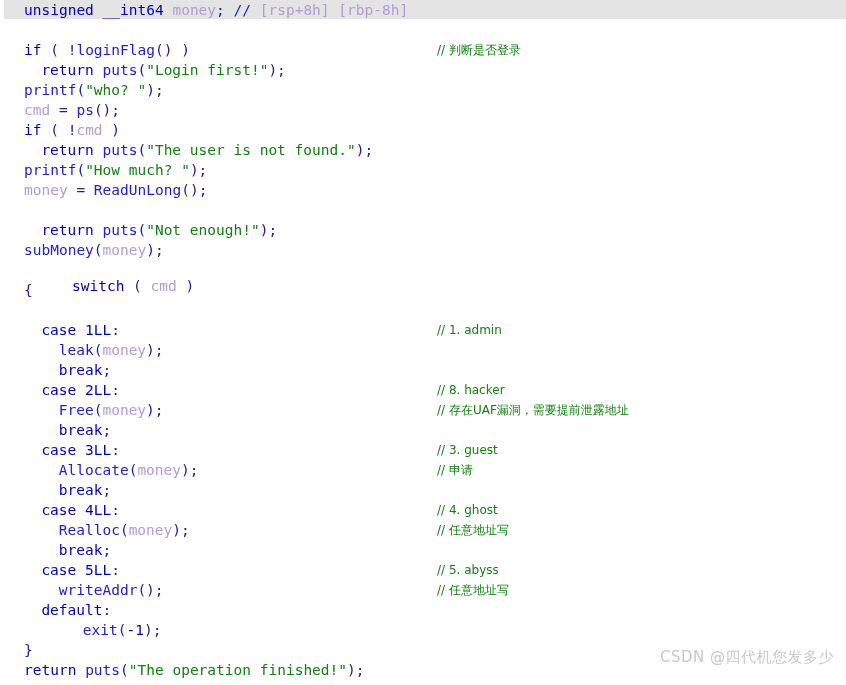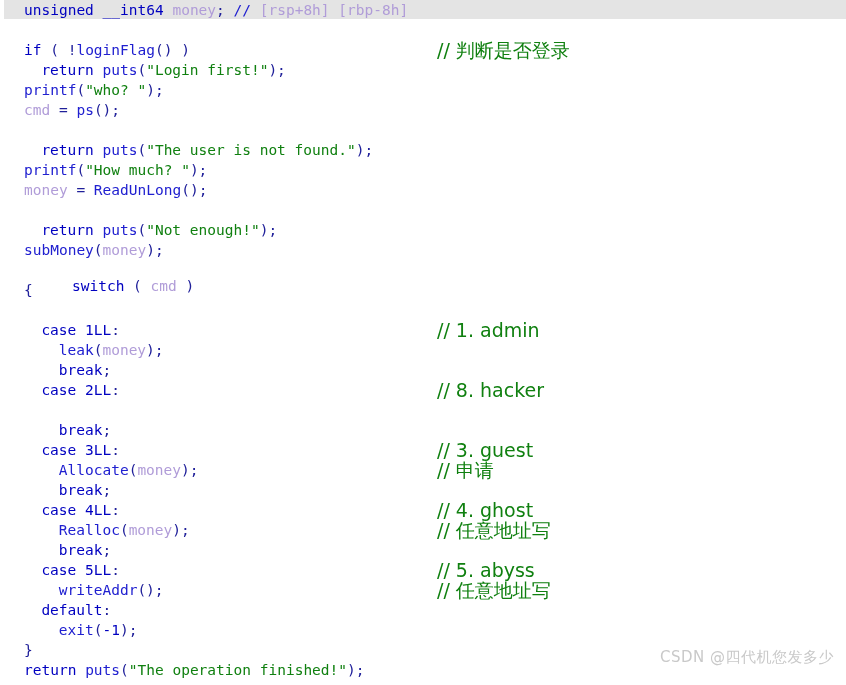--- a/index.html
+++ b/index.html
@@ -69,21 +69,21 @@
     left: 24px;
     top: 0;
     white-space: pre;
   }
 
   .code-comment {
     position: absolute;
     left: 437px;
     top: 0;
     white-space: pre;
-    font-size: 19px;
+    font-size: 12px;
   }
 
   
   .t-kw        { color: #0000c0; }  
   .t-type      { color: #0000c0; }  
   .t-fn        { color: #2020d0; }  
   .t-lvar      { color: #b09cd8; }  
   .t-gvar      { color: #0000c0; }  
   .t-str       { color: #108010; }  
   .t-num       { color: #0000c0; }  
@@ -114,41 +114,43 @@
 <div id="pseudocode-view">
   <div id="current-line-highlight"></div>
   <div id="left-gutter"></div>
   <div id="code-layer">
       <div class="code-line" style="top: 0px;"><span class="code-main" style="left: 24px;"><span class="t-type">unsigned</span><span class="t-plain"> </span><span class="t-type">__int64</span><span class="t-plain"> </span><span class="t-lvar">money</span><span class="t-punct">;</span><span class="t-plain"> </span><span class="t-cmt-slash">//</span><span class="t-cmt-var"> [rsp+8h] [rbp-8h]</span></span></div>
       <div class="code-line" style="top: 20px;"></div>
       <div class="code-line" style="top: 40px;"><span class="code-main" style="left: 24px;"><span class="t-kw">if</span><span class="t-punct"> ( </span><span class="t-punct">!</span><span class="t-fn">loginFlag</span><span class="t-punct">() )</span></span><span class="code-comment t-cmt cjk">// 判断是否登录</span></div>
       <div class="code-line" style="top: 60px;"><span class="code-main" style="left: 41.4px;"><span class="t-kw">return</span><span class="t-plain"> </span><span class="t-fn">puts</span><span class="t-punct">(</span><span class="t-str">"Login first!"</span><span class="t-punct">);</span></span></div>
       <div class="code-line" style="top: 80px;"><span class="code-main" style="left: 24px;"><span class="t-fn">printf</span><span class="t-punct">(</span><span class="t-str">"who? "</span><span class="t-punct">);</span></span></div>
       <div class="code-line" style="top: 100px;"><span class="code-main" style="left: 24px;"><span class="t-lvar">cmd</span><span class="t-punct"> = </span><span class="t-fn">ps</span><span class="t-punct">();</span></span></div>
+      <div class="code-line" style="top: 120px;"><span class="code-main" style="left: 24px;"><span class="t-kw">if</span><span class="t-punct"> ( </span><span class="t-punct">!</span><span class="t-lvar">cmd</span><span class="t-punct"> )</span></span></div>
       <div class="code-line" style="top: 140px;"><span class="code-main" style="left: 41.4px;"><span class="t-kw">return</span><span class="t-plain"> </span><span class="t-fn">puts</span><span class="t-punct">(</span><span class="t-str">"The user is not found."</span><span class="t-punct">);</span></span></div>
       <div class="code-line" style="top: 160px;"><span class="code-main" style="left: 24px;"><span class="t-fn">printf</span><span class="t-punct">(</span><span class="t-str">"How much? "</span><span class="t-punct">);</span></span></div>
       <div class="code-line" style="top: 180px;"><span class="code-main" style="left: 24px;"><span class="t-lvar">money</span><span class="t-punct"> = </span><span class="t-fn">ReadUnLong</span><span class="t-punct">();</span></span></div>
       <div class="code-line" style="top: 220px;"><span class="code-main" style="left: 41.4px;"><span class="t-kw">return</span><span class="t-plain"> </span><span class="t-fn">puts</span><span class="t-punct">(</span><span class="t-str">"Not enough!"</span><span class="t-punct">);</span></span></div>
       <div class="code-line" style="top: 240px;"><span class="code-main" style="left: 24px;"><span class="t-fn">subMoney</span><span class="t-punct">(</span><span class="t-lvar">money</span><span class="t-punct">);</span></span></div>
       <div class="code-line" style="top: 276px; margin-left: 48px;"><span class="code-main" style="left: 24px;"><span class="t-kw">switch</span><span class="t-punct"> ( </span><span class="t-lvar">cmd</span><span class="t-punct"> )</span></span></div>
       <div class="code-line" style="top: 280px;"><span class="code-main" style="left: 24px;"><span class="t-punct">{</span></span></div>
       <div class="code-line" style="top: 300px;"></div>
       <div class="code-line" style="top: 320px;"><span class="code-main" style="left: 41.4px;"><span class="t-kw">case</span><span class="t-plain"> </span><span class="t-num">1LL</span><span class="t-punct">:</span></span><span class="code-comment t-cmt cjk">// 1. admin</span></div>
       <div class="code-line" style="top: 340px;"><span class="code-main" style="left: 58.8px;"><span class="t-fn">leak</span><span class="t-punct">(</span><span class="t-lvar">money</span><span class="t-punct">);</span></span></div>
       <div class="code-line" style="top: 360px;"><span class="code-main" style="left: 58.8px;"><span class="t-kw">break</span><span class="t-punct">;</span></span></div>
       <div class="code-line" style="top: 380px;"><span class="code-main" style="left: 41.4px;"><span class="t-kw">case</span><span class="t-plain"> </span><span class="t-num">2LL</span><span class="t-punct">:</span></span><span class="code-comment t-cmt cjk">// 8. hacker</span></div>
+      <div class="code-line" style="top: 400px;"><span class="code-main" style="left: 58.8px;"><span class="t-fn">Free</span><span class="t-punct">(</span><span class="t-lvar">money</span><span class="t-punct">);</span></span><span class="code-comment t-cmt cjk">// 存在UAF漏洞，需要提前泄露地址</span></div>
       <div class="code-line" style="top: 420px;"><span class="code-main" style="left: 58.8px;"><span class="t-kw">break</span><span class="t-punct">;</span></span></div>
       <div class="code-line" style="top: 440px;"><span class="code-main" style="left: 41.4px;"><span class="t-kw">case</span><span class="t-plain"> </span><span class="t-num">3LL</span><span class="t-punct">:</span></span><span class="code-comment t-cmt cjk">// 3. guest</span></div>
       <div class="code-line" style="top: 460px;"><span class="code-main" style="left: 58.8px;"><span class="t-fn">Allocate</span><span class="t-punct">(</span><span class="t-lvar">money</span><span class="t-punct">);</span></span><span class="code-comment t-cmt cjk">// 申请</span></div>
       <div class="code-line" style="top: 480px;"><span class="code-main" style="left: 58.8px;"><span class="t-kw">break</span><span class="t-punct">;</span></span></div>
       <div class="code-line" style="top: 500px;"><span class="code-main" style="left: 41.4px;"><span class="t-kw">case</span><span class="t-plain"> </span><span class="t-num">4LL</span><span class="t-punct">:</span></span><span class="code-comment t-cmt cjk">// 4. ghost</span></div>
       <div class="code-line" style="top: 520px; padding-left: 48px;"><span class="code-main" style="left: 58.8px;"><span class="t-fn">Realloc</span><span class="t-punct">(</span><span class="t-lvar">money</span><span class="t-punct">);</span></span><span class="code-comment t-cmt cjk">// 任意地址写</span></div>
       <div class="code-line" style="top: 540px;"><span class="code-main" style="left: 58.8px;"><span class="t-kw">break</span><span class="t-punct">;</span></span></div>
       <div class="code-line" style="top: 560px;"><span class="code-main" style="left: 41.4px;"><span class="t-kw">case</span><span class="t-plain"> </span><span class="t-num">5LL</span><span class="t-punct">:</span></span><span class="code-comment t-cmt cjk">// 5. abyss</span></div>
       <div class="code-line" style="top: 580px;"><span class="code-main" style="left: 58.8px;"><span class="t-fn">writeAddr</span><span class="t-punct">();</span></span><span class="code-comment t-cmt cjk">// 任意地址写</span></div>
       <div class="code-line" style="top: 600px;"><span class="code-main" style="left: 41.4px;"><span class="t-kw">default</span><span class="t-punct">:</span></span></div>
-      <div class="code-line" style="top: 620px;"><span class="code-main" style="left: 58.8px;"><span class="t-fn">exit</span><span class="t-punct">(</span><span class="t-num">-1</span><span class="t-punct">);</span></span></div>
+      <div class="code-line" style="top: 620px; margin-left: 24px;"><span class="code-main" style="left: 58.8px;"><span class="t-fn">exit</span><span class="t-punct">(</span><span class="t-num">-1</span><span class="t-punct">);</span></span></div>
       <div class="code-line" style="top: 640px;"><span class="code-main" style="left: 24px;"><span class="t-punct">}</span></span></div>
       <div class="code-line" style="top: 660px;"><span class="code-main" style="left: 24px;"><span class="t-kw">return</span><span class="t-plain"> </span><span class="t-fn">puts</span><span class="t-punct">(</span><span class="t-str">"The operation finished!"</span><span class="t-punct">);</span></span></div>
       <div class="code-line" style="top: 680px;"></div>
     </div>
   <div id="watermark">CSDN @四代机您发多少</div>
 </div>
 
 </body></html>

